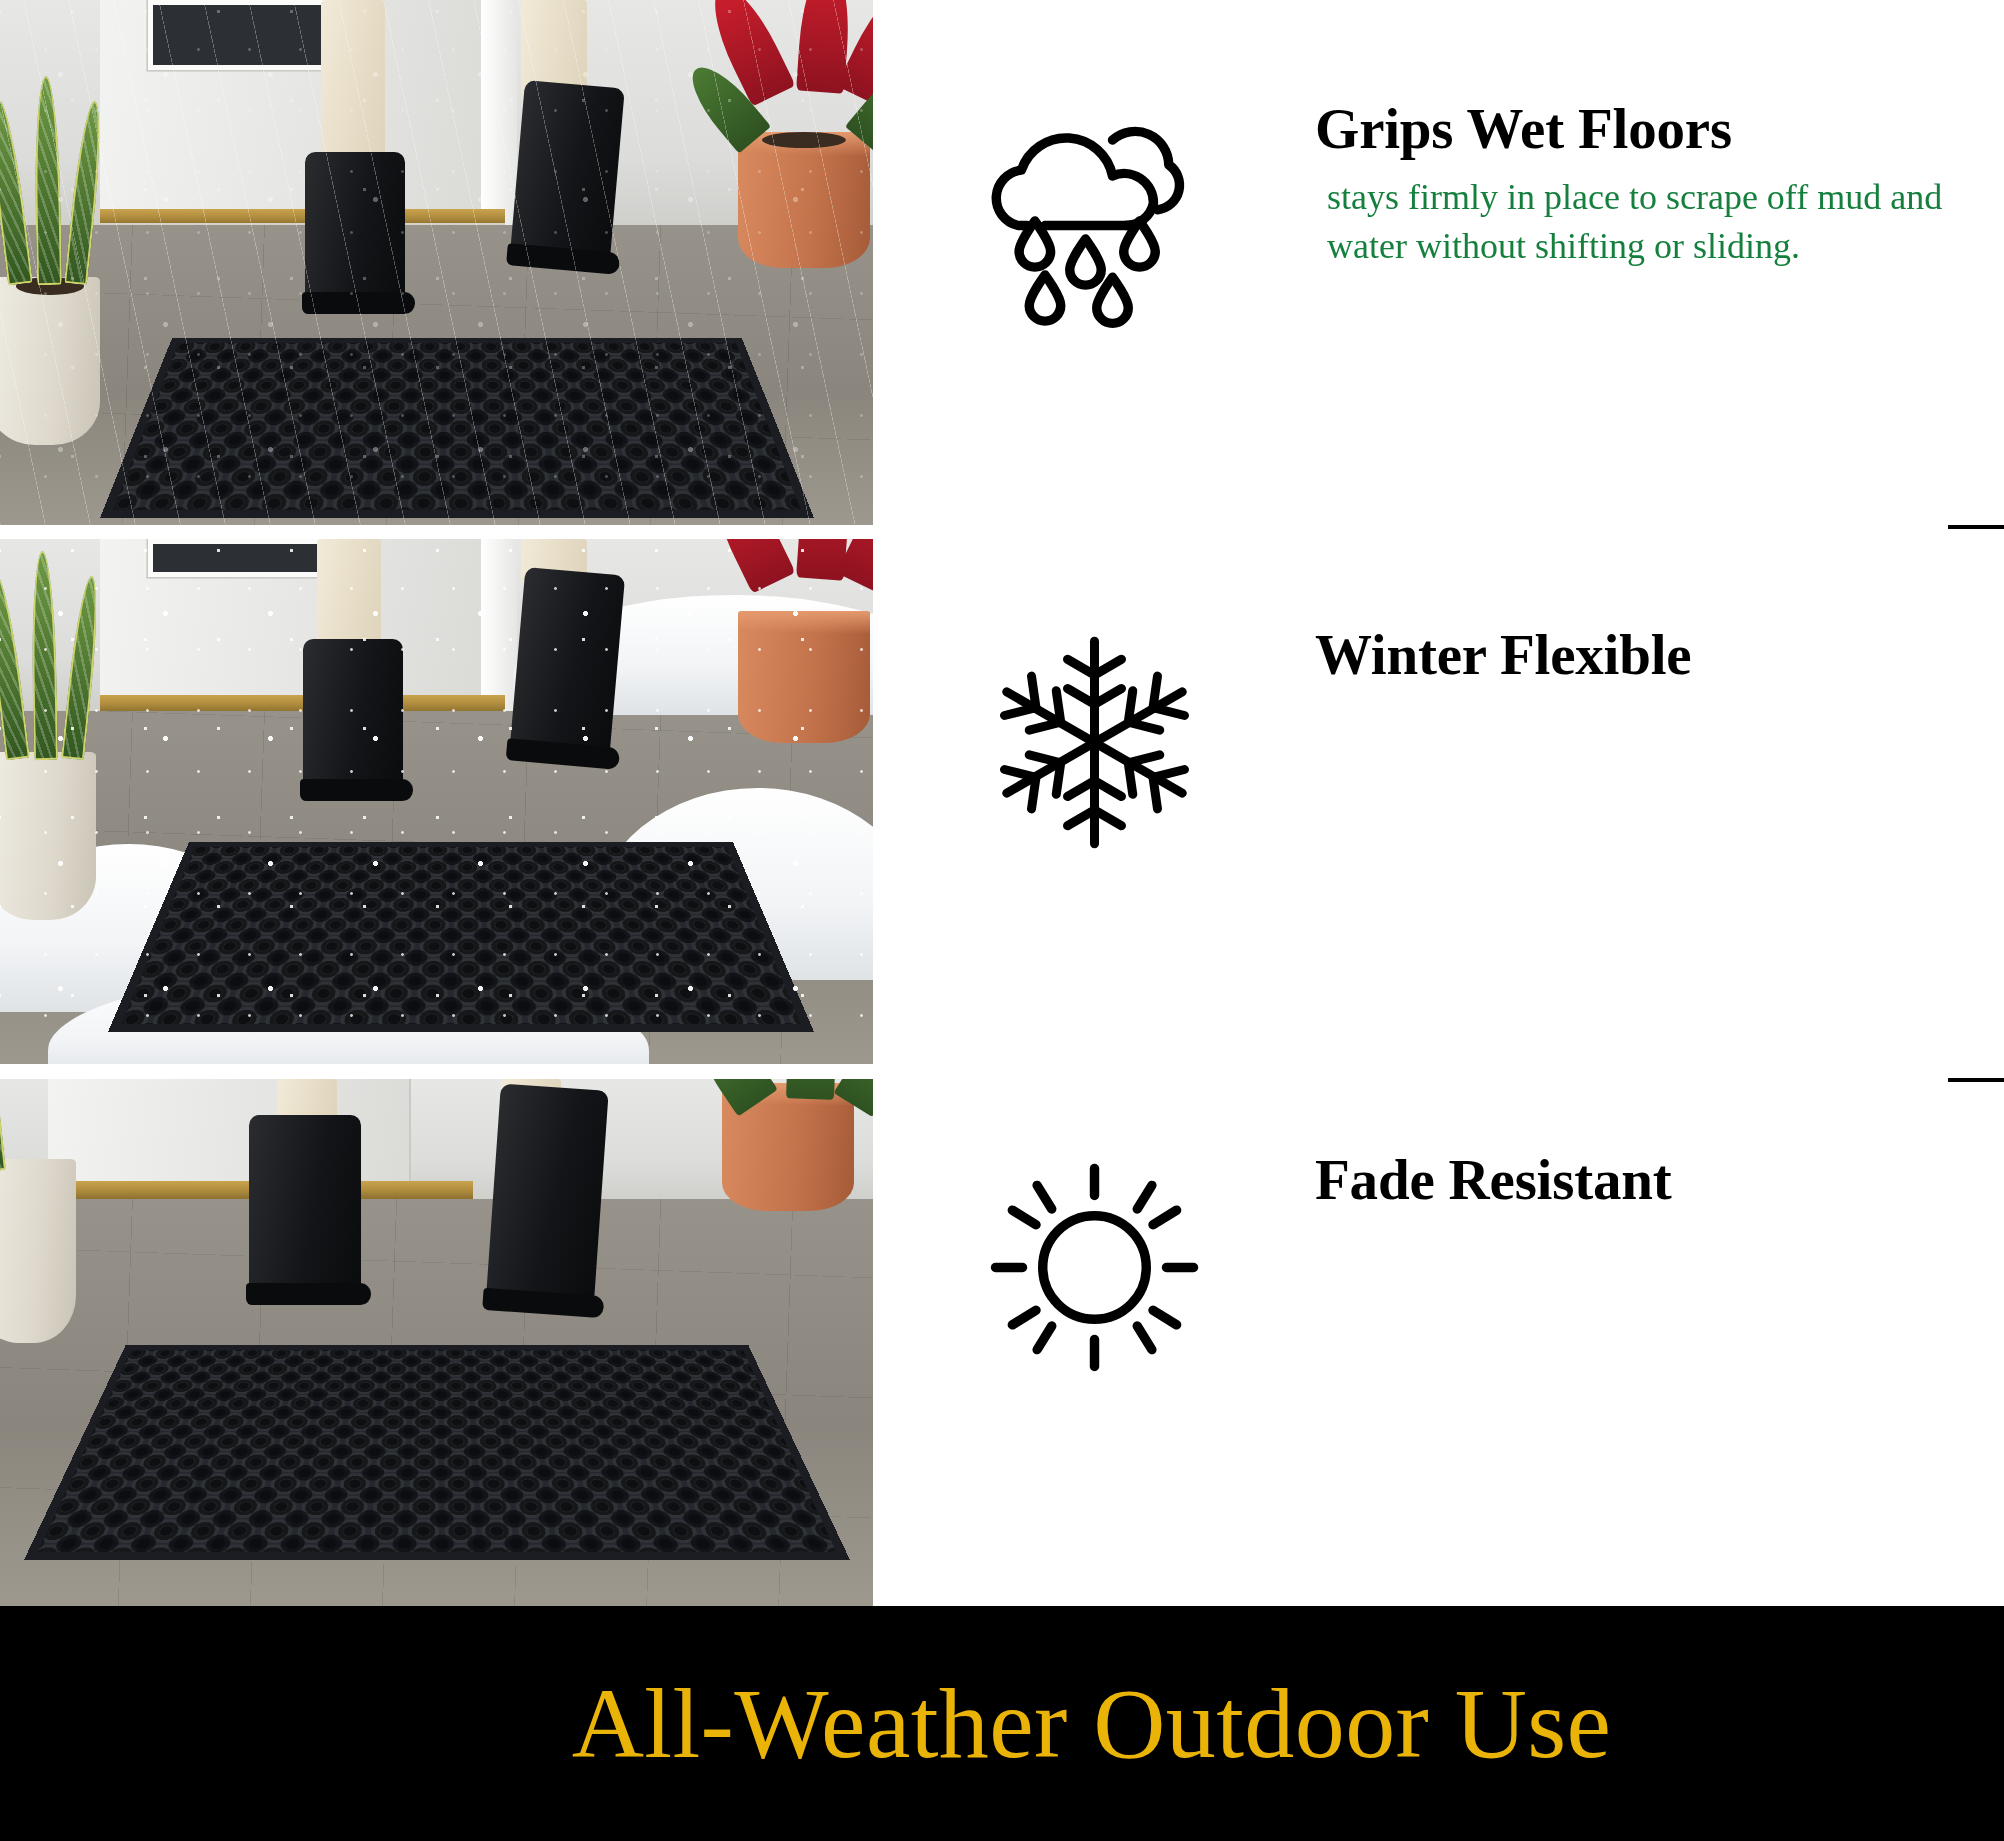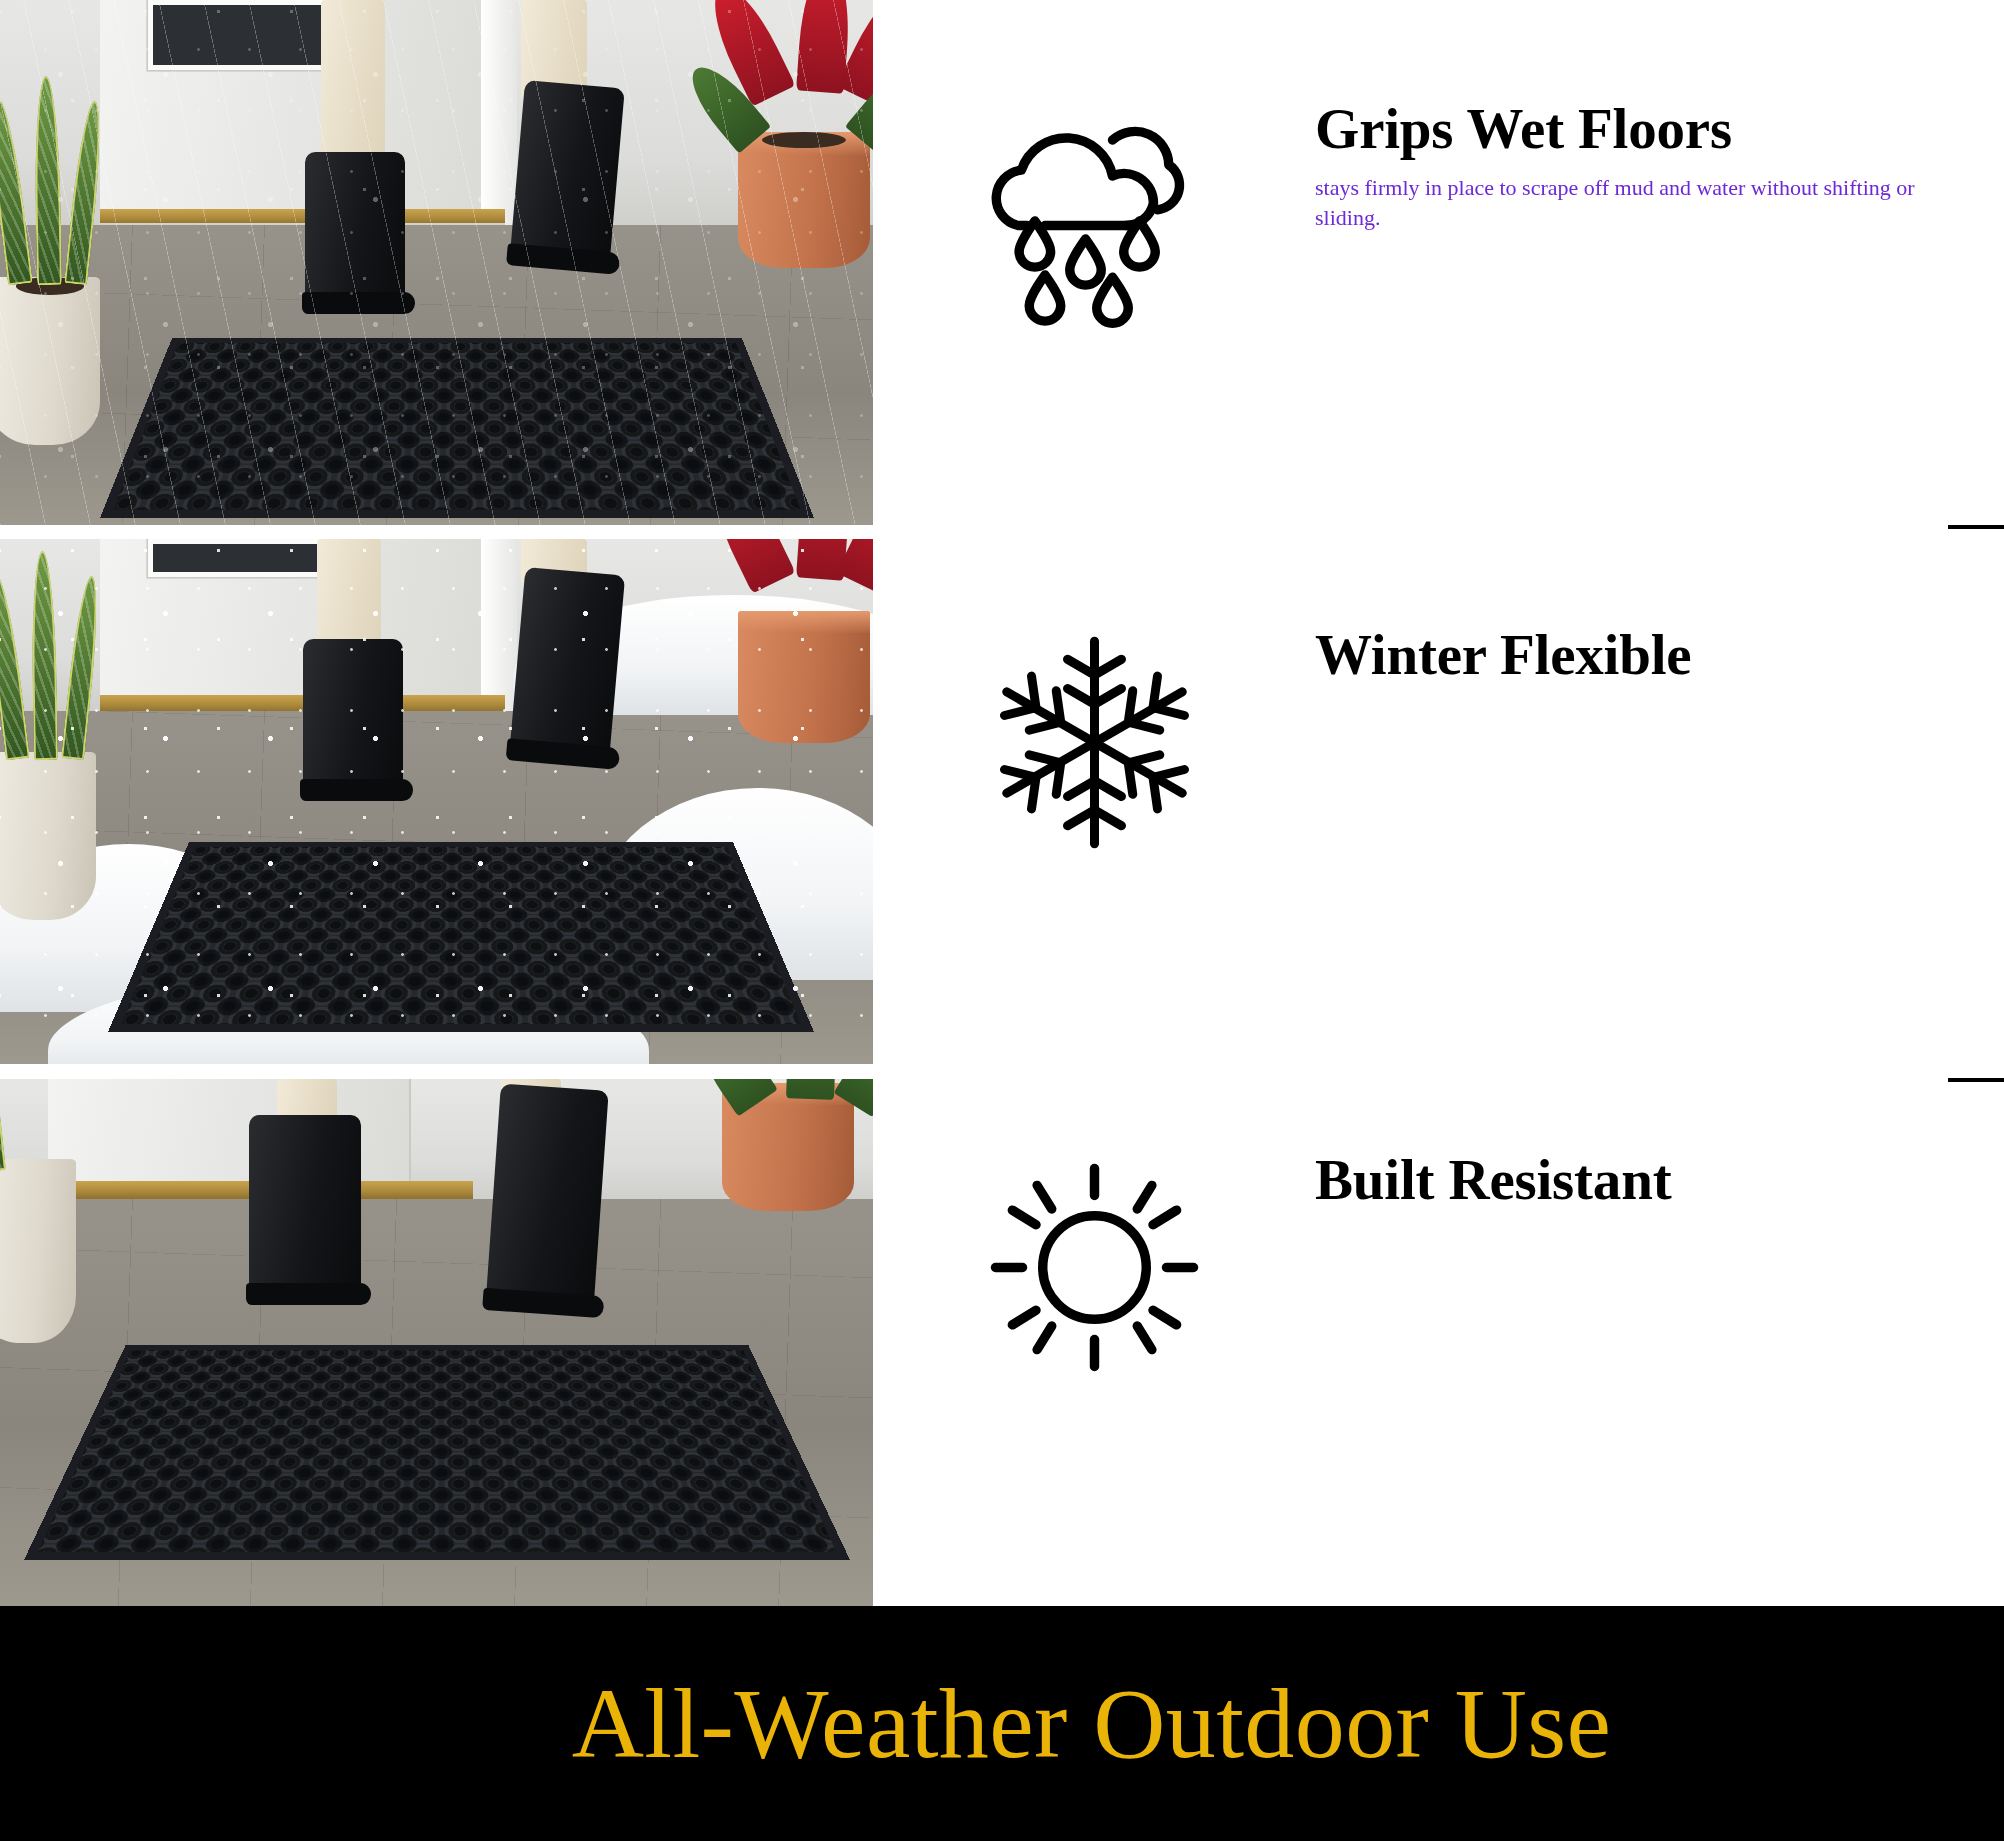--- a/index.html
+++ b/index.html
@@ -217,24 +217,24 @@
     font-family:"Liberation Serif",serif;
     font-size:57px;
     line-height:1.02;
     color:#000000;
     margin:0 0 14.4px 0;
     white-space:nowrap;
     letter-spacing:-0.2px;
   }
   .feature-desc{
     font-family:"Liberation Serif",serif;
-    font-size:22px;
+    font-size:36px;
     line-height:1.38;
-    color:#6d28d9;
-    margin:0;
+    color:#15803d;
+    margin:12px;
     max-width:658px;
   }
 
   .divider{
     position:absolute;
     left:1075px;
     width:899px;
     height:4.4px;
     background:#000000;
   }
@@ -460,21 +460,21 @@
             <line x1="13.5" y1="24.5" x2="24" y2="31"></line>
             <line x1="76" y1="69" x2="86.5" y2="75.5"></line>
             <line x1="13.5" y1="75.5" x2="24" y2="69"></line>
             <line x1="76" y1="31" x2="86.5" y2="24.5"></line>
             <line x1="24.5" y1="86.5" x2="31" y2="76"></line>
             <line x1="69" y1="24" x2="75.5" y2="13.5"></line>
           </g>
         </svg>
       </div>
       <div class="feature-text">
-        <h2 class="feature-title">Built Resistant</h2>
+        <h2 class="feature-title">Fade Resistant</h2>
       </div>
     </div>
   </div>
 
   <div class="banner">
     <div class="banner-text">All-Weather Outdoor Use</div>
   </div>
 
 </div>
 

